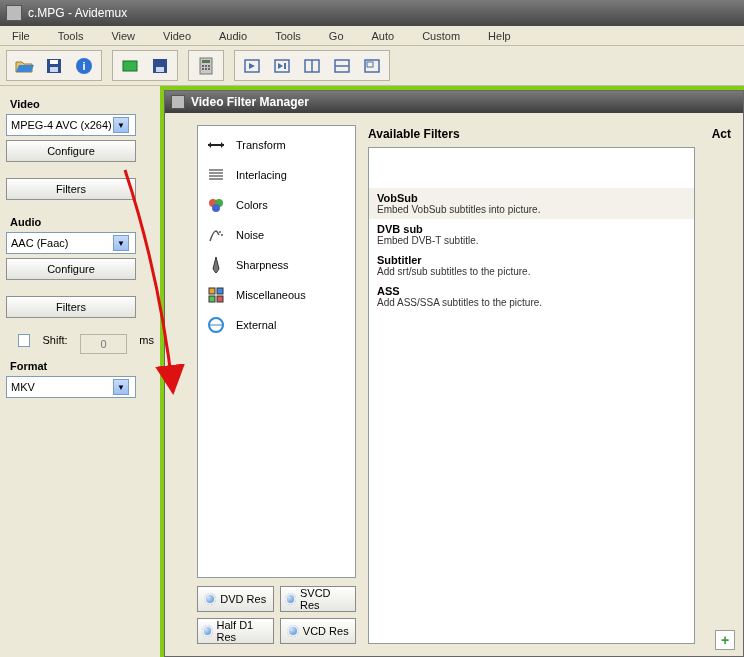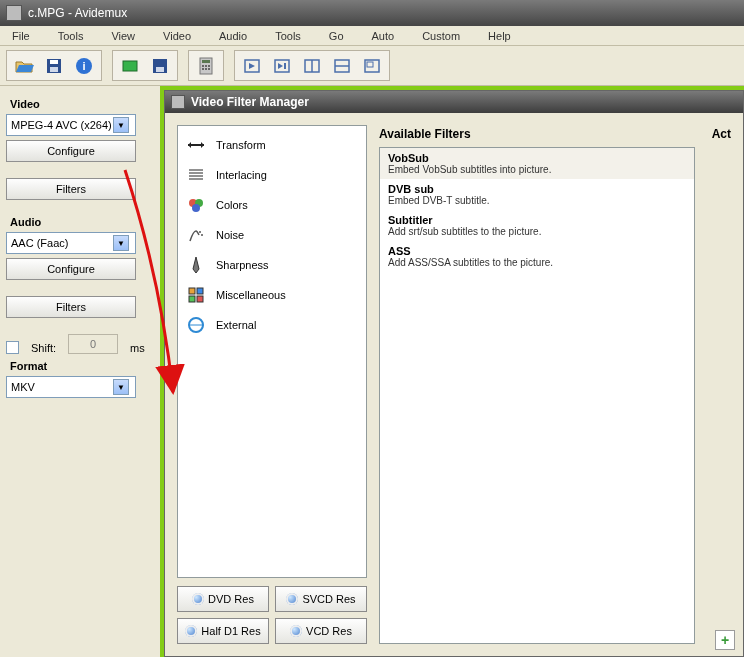--- a/index.html
+++ b/index.html
@@ -23,46 +23,46 @@
   .tb-btn { width:28px; height:28px; margin:0 1px; display:flex; align-items:center; justify-content:center; border:1px solid transparent;}
   .tb-btn svg { width:20px; height:20px; }
 
   
   .body-row { display:flex; height:571px;}
   .left-pane { width:160px; padding:6px 6px; background:#ece9d8; }
   .section-label { font-weight:bold; margin:6px 4px 4px 4px; }
   .combo { width:130px; height:22px; border:1px solid #7f9db9; background:#fff; display:flex; align-items:center; justify-content:space-between; padding:0 6px 0 4px; margin-bottom:4px;}
   .combo .arrow { width:16px; height:16px; background:linear-gradient(#c7dbfc,#9cc0f7); border:1px solid #7f9db9; display:flex; align-items:center; justify-content:center; font-size:8px;}
   .btn { width:130px; height:22px; border:1px solid #909090; background:linear-gradient(#fefefe,#e3e3de); display:flex; align-items:center; justify-content:center; margin-bottom:16px; cursor:default;}
-  .shift-row { display:flex; align-items:flex-end; gap:12px; margin-top:4px;}
+  .shift-row { display:flex; align-items:flex-start; gap:12px; margin-top:4px;margin-left:12px;}
   .shift-row .num { width:50px; height:20px; border:1px solid #b9b5a6; background:#ece9d8; text-align:center; line-height:18px; color:#777;}
   .chk { width:13px; height:13px; border:1px solid #7f9db9; background:#fff; display:inline-block;}
 
   
   .right-pane { flex:1; position:relative; background:#84cc16;}
   
   .dialog { position:absolute; left:4px; top:4px; right:0; bottom:0; background:#ece9d8; border:1px solid #666;}
   .dlg-title { height:22px; background:linear-gradient(#7a7a7a,#3d3d3d); color:#fff; display:flex; align-items:center; padding:0 6px; font-weight:bold; font-size:12px;}
   .dlg-title .appicon2{ width:14px; height:14px; background:#bcbcbc; border:1px solid #555; margin-right:6px;}
   .dlg-body { position:absolute; top:22px; left:0; right:0; bottom:0; padding:12px;}
   .dlg-row { display:flex; gap:12px; height:100%;}
-  .cat-panel { width:190px; display:flex; flex-direction:column; }
+  .cat-panel { width:159px; display:flex; flex-direction:column;margin-left:20px; }
   .cat-box { flex:1; border:1px solid #919b9c; background:#fff; padding:4px 0; overflow:auto;}
   .cat-item { display:flex; align-items:center; height:30px; padding:0 8px; gap:10px; cursor:default;}
   .cat-item.selected { background:#6783c2; color:#fff;}
   .cat-item .ico { width:20px; height:20px; display:flex; align-items:center; justify-content:center;}
   .cat-btns { margin-top:8px; display:grid; grid-template-columns:1fr 1fr; gap:6px;}
   .cat-btns .btn2 { height:26px; border:1px solid #8a8a8a; background:linear-gradient(#fefefe,#e6e6e1); display:flex; align-items:center; justify-content:center; padding:0 4px; gap:4px; font-size:11px;}
   .disc { width:12px; height:12px; border-radius:50%; background:radial-gradient(circle at 35% 35%, #cfe8ff,#7aa6e0 50%,#5c7fb3); box-shadow:inset 0 0 0 2px #eee; }
 
   .avail-col { flex:1; display:flex; flex-direction:column; min-width:0;}
   .avail-head { font-weight:bold; font-size:12px; margin-bottom:6px; margin-top:2px;}
   .avail-list { flex:1; border:1px solid #919b9c; background:#fff; overflow:auto;}
   .filter-item { padding:4px 8px; border-bottom:0; }
-  .filter-item.first { background:#f3f1ea; }
+  .filter-item.first { background:#f3f1ea;margin-top:40px; }
   .filter-item .fname { font-weight:bold; }
   .filter-item .fdesc { font-size:10px; color:#333;}
   .act-col { width:24px; text-align:right; font-weight:bold; font-size:12px; padding-top:2px;}
 
   .add-icon-box { position:absolute; right:8px; bottom:6px; width:20px; height:20px; border:1px solid #9b9b9b; background:#fff; display:flex; align-items:center; justify-content:center;}
   .plus { color:#3a9b3a; font-weight:bold; font-size:14px; line-height:12px;}
 
   
   .red-arrow { position:absolute; pointer-events:none; z-index:50;}
 </style>

